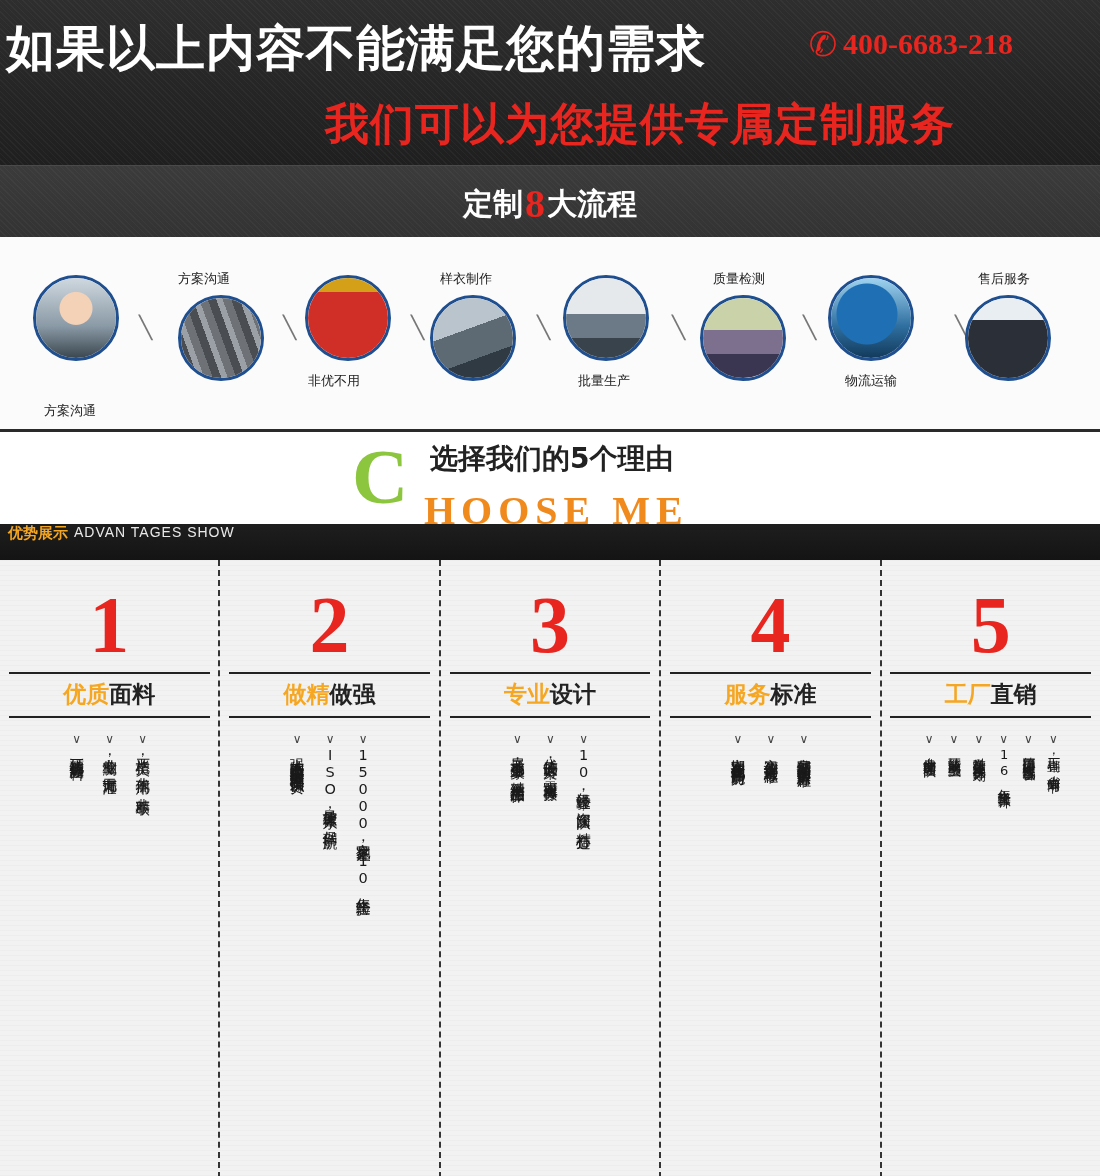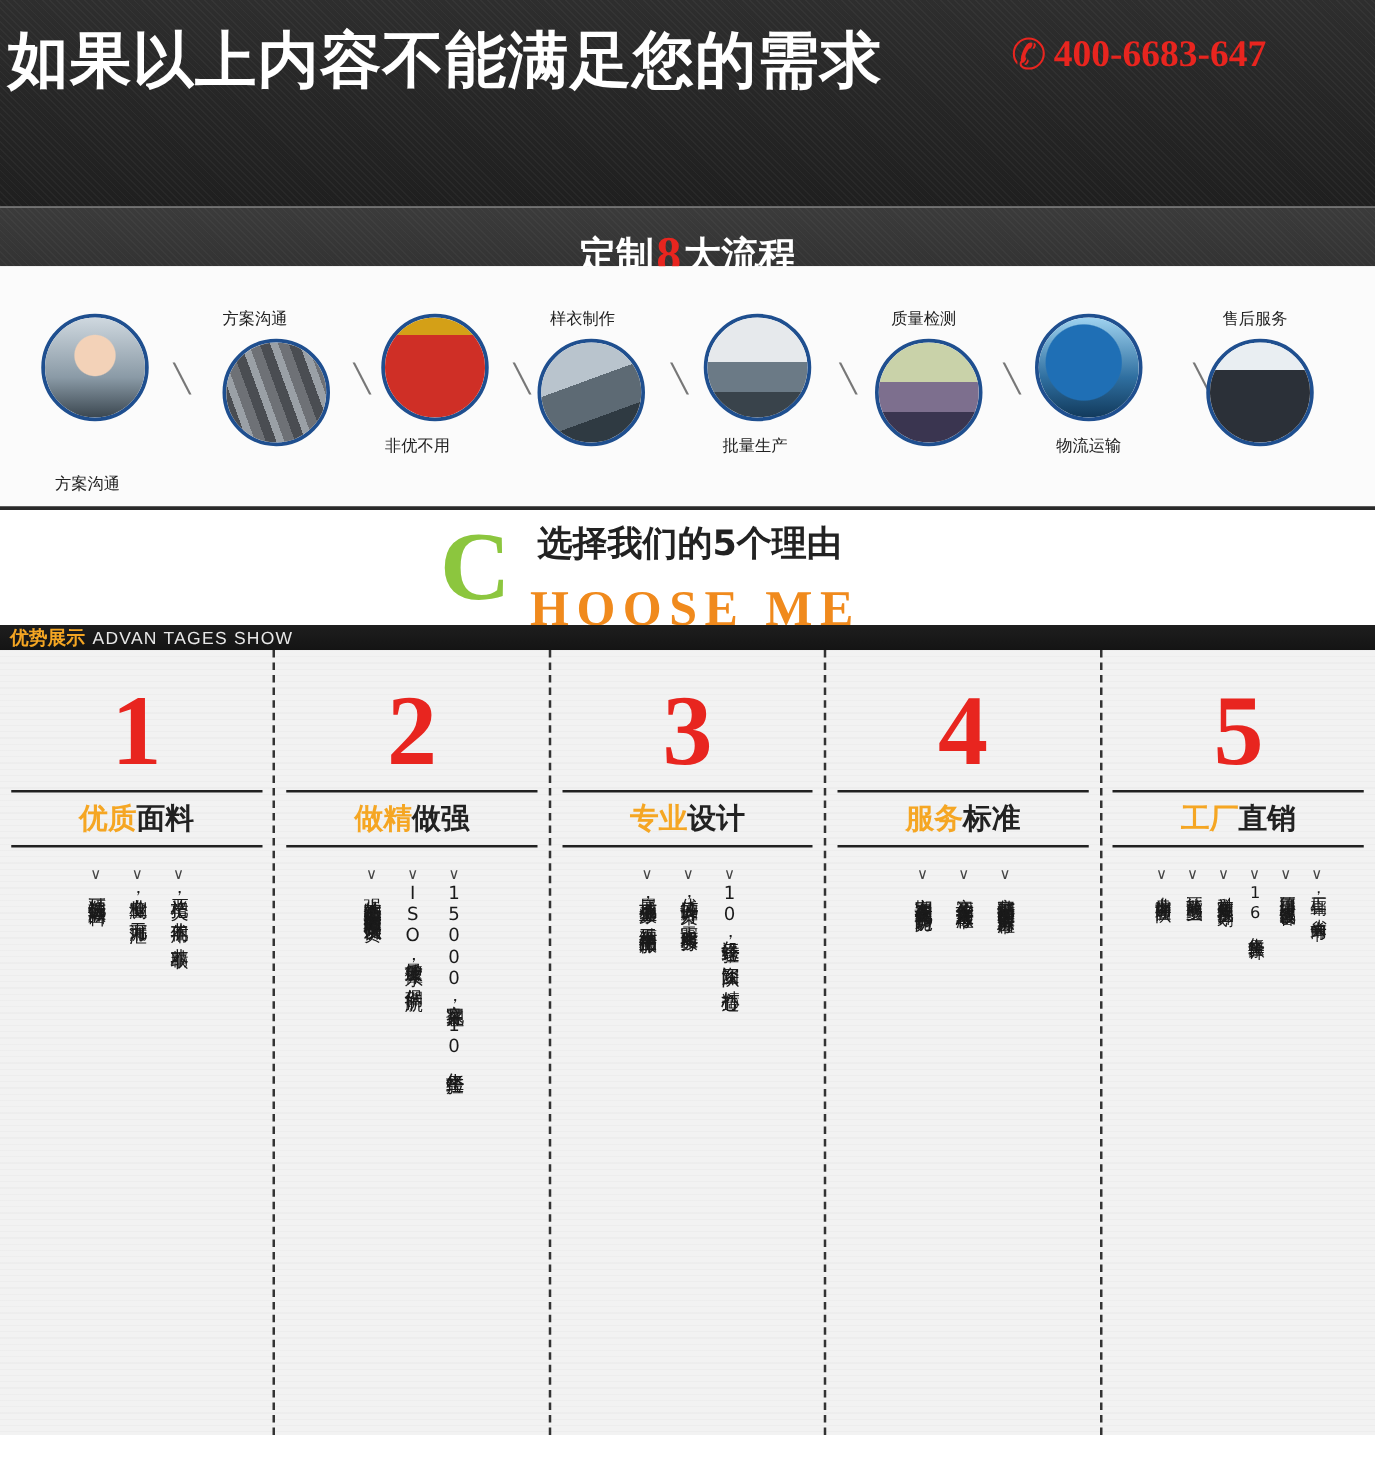--- a/index.html
+++ b/index.html
@@ -40,21 +40,21 @@
   .header-line2 {
     position:absolute; left:325px; top:95px;
     font-size:44px; font-weight:bold; color:#e8251f;
     font-family:"DejaVu Sans", sans-serif;
     letter-spacing:1px;
   }
 
   
   .proc-title-bar {
     position:relative;
-    width:1100px; height:48px;
+    width:1100px; height:72px;
     background:
       repeating-linear-gradient(45deg, rgba(255,255,255,0.03) 0px, rgba(255,255,255,0.03) 1px, transparent 1px, transparent 4px),
       linear-gradient(180deg,#3b3b3b 0%, #333 100%);
     border-top:1px solid #4a4a4a;
   }
   .proc-title {
     position:absolute; left:0; right:0; top:14px;
     text-align:center; color:#fff; font-size:30px; font-weight:bold;
     font-family:"DejaVu Sans", sans-serif;
   }
@@ -101,24 +101,24 @@
     font-family:"DejaVu Sans", sans-serif;
   }
   .choose-en {
     position:absolute; left:424px; top:44px;
     font-size:40px; color:#f08a1d; font-weight:bold;
     font-family:"Liberation Serif", serif; letter-spacing:6px;margin-top:11px;
   }
 
   
   .adv-bar {
-    position:relative; width:1100px; height:20px;
+    position:relative; width:1100px; height:36px;
     background:linear-gradient(180deg,#1e1e1e,#141414);
     color:#fff;
-    display:flex; align-items:center;
+    display:flex; align-items:flex-start;
   }
   .adv-cn { color:#f5a623; font-size:15px; font-weight:bold; padding-left:8px;
     font-family:"DejaVu Sans", sans-serif;}
   .adv-en { color:#e9e9e9; font-size:14px; padding-left:6px; letter-spacing:1px;
     font-family:"Liberation Sans", sans-serif;}
 
   
   .reasons {
     position:relative; width:1100px; height:628px;
     background:
@@ -161,22 +161,23 @@
     font-size:12px; color:#444;
   }
 </style>
 </head>
 <body>
 
 <div class="header">
   <div class="header-line1">如果以上内容不能满足您的需求</div>
   <div class="phone-box">
     <span class="phone-icon">✆</span>
-    <span class="phone-num">400-6683-647</span>
-  </div>
+    <span class="phone-num">400-6683-218</span>
+  </div>
+  <div class="header-line2">我们可以为您提供专属定制服务</div>
 </div>
 
 <div class="proc-title-bar">
   <div class="proc-title">
     <span>定制</span><span class="big8">8</span><span>大流程</span>
   </div>
 </div>
 
 <div class="proc-strip">
 

